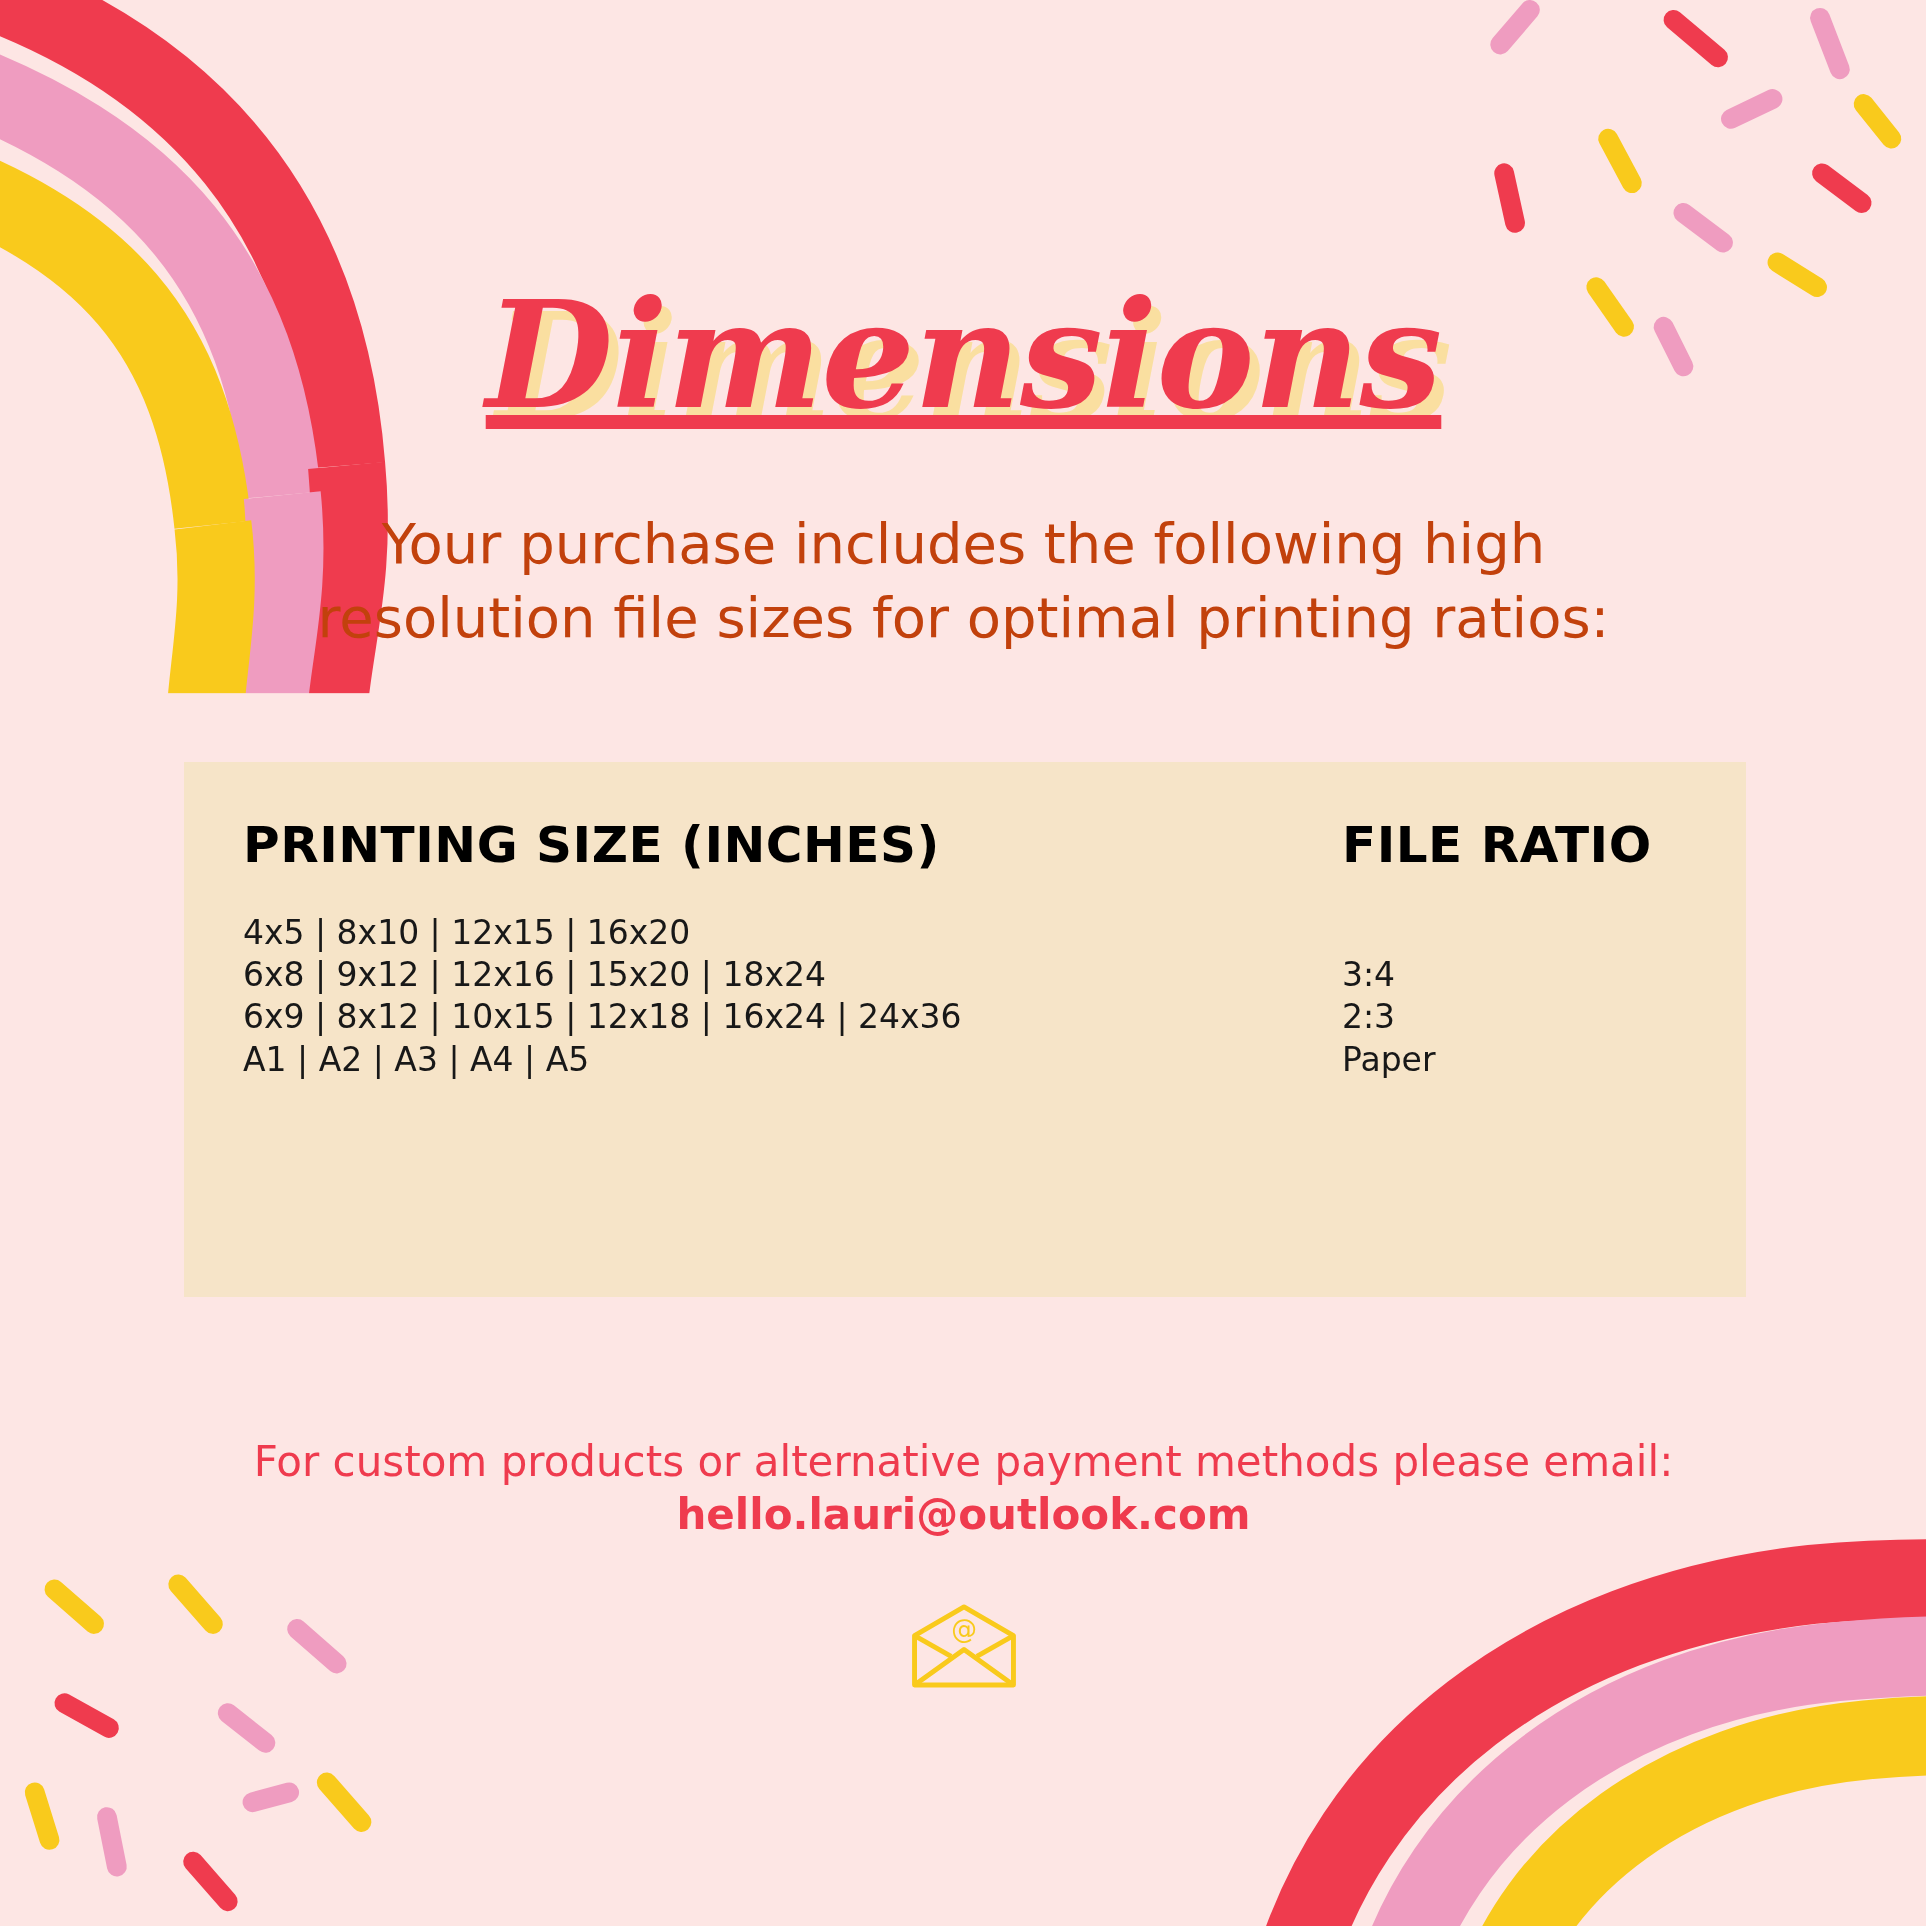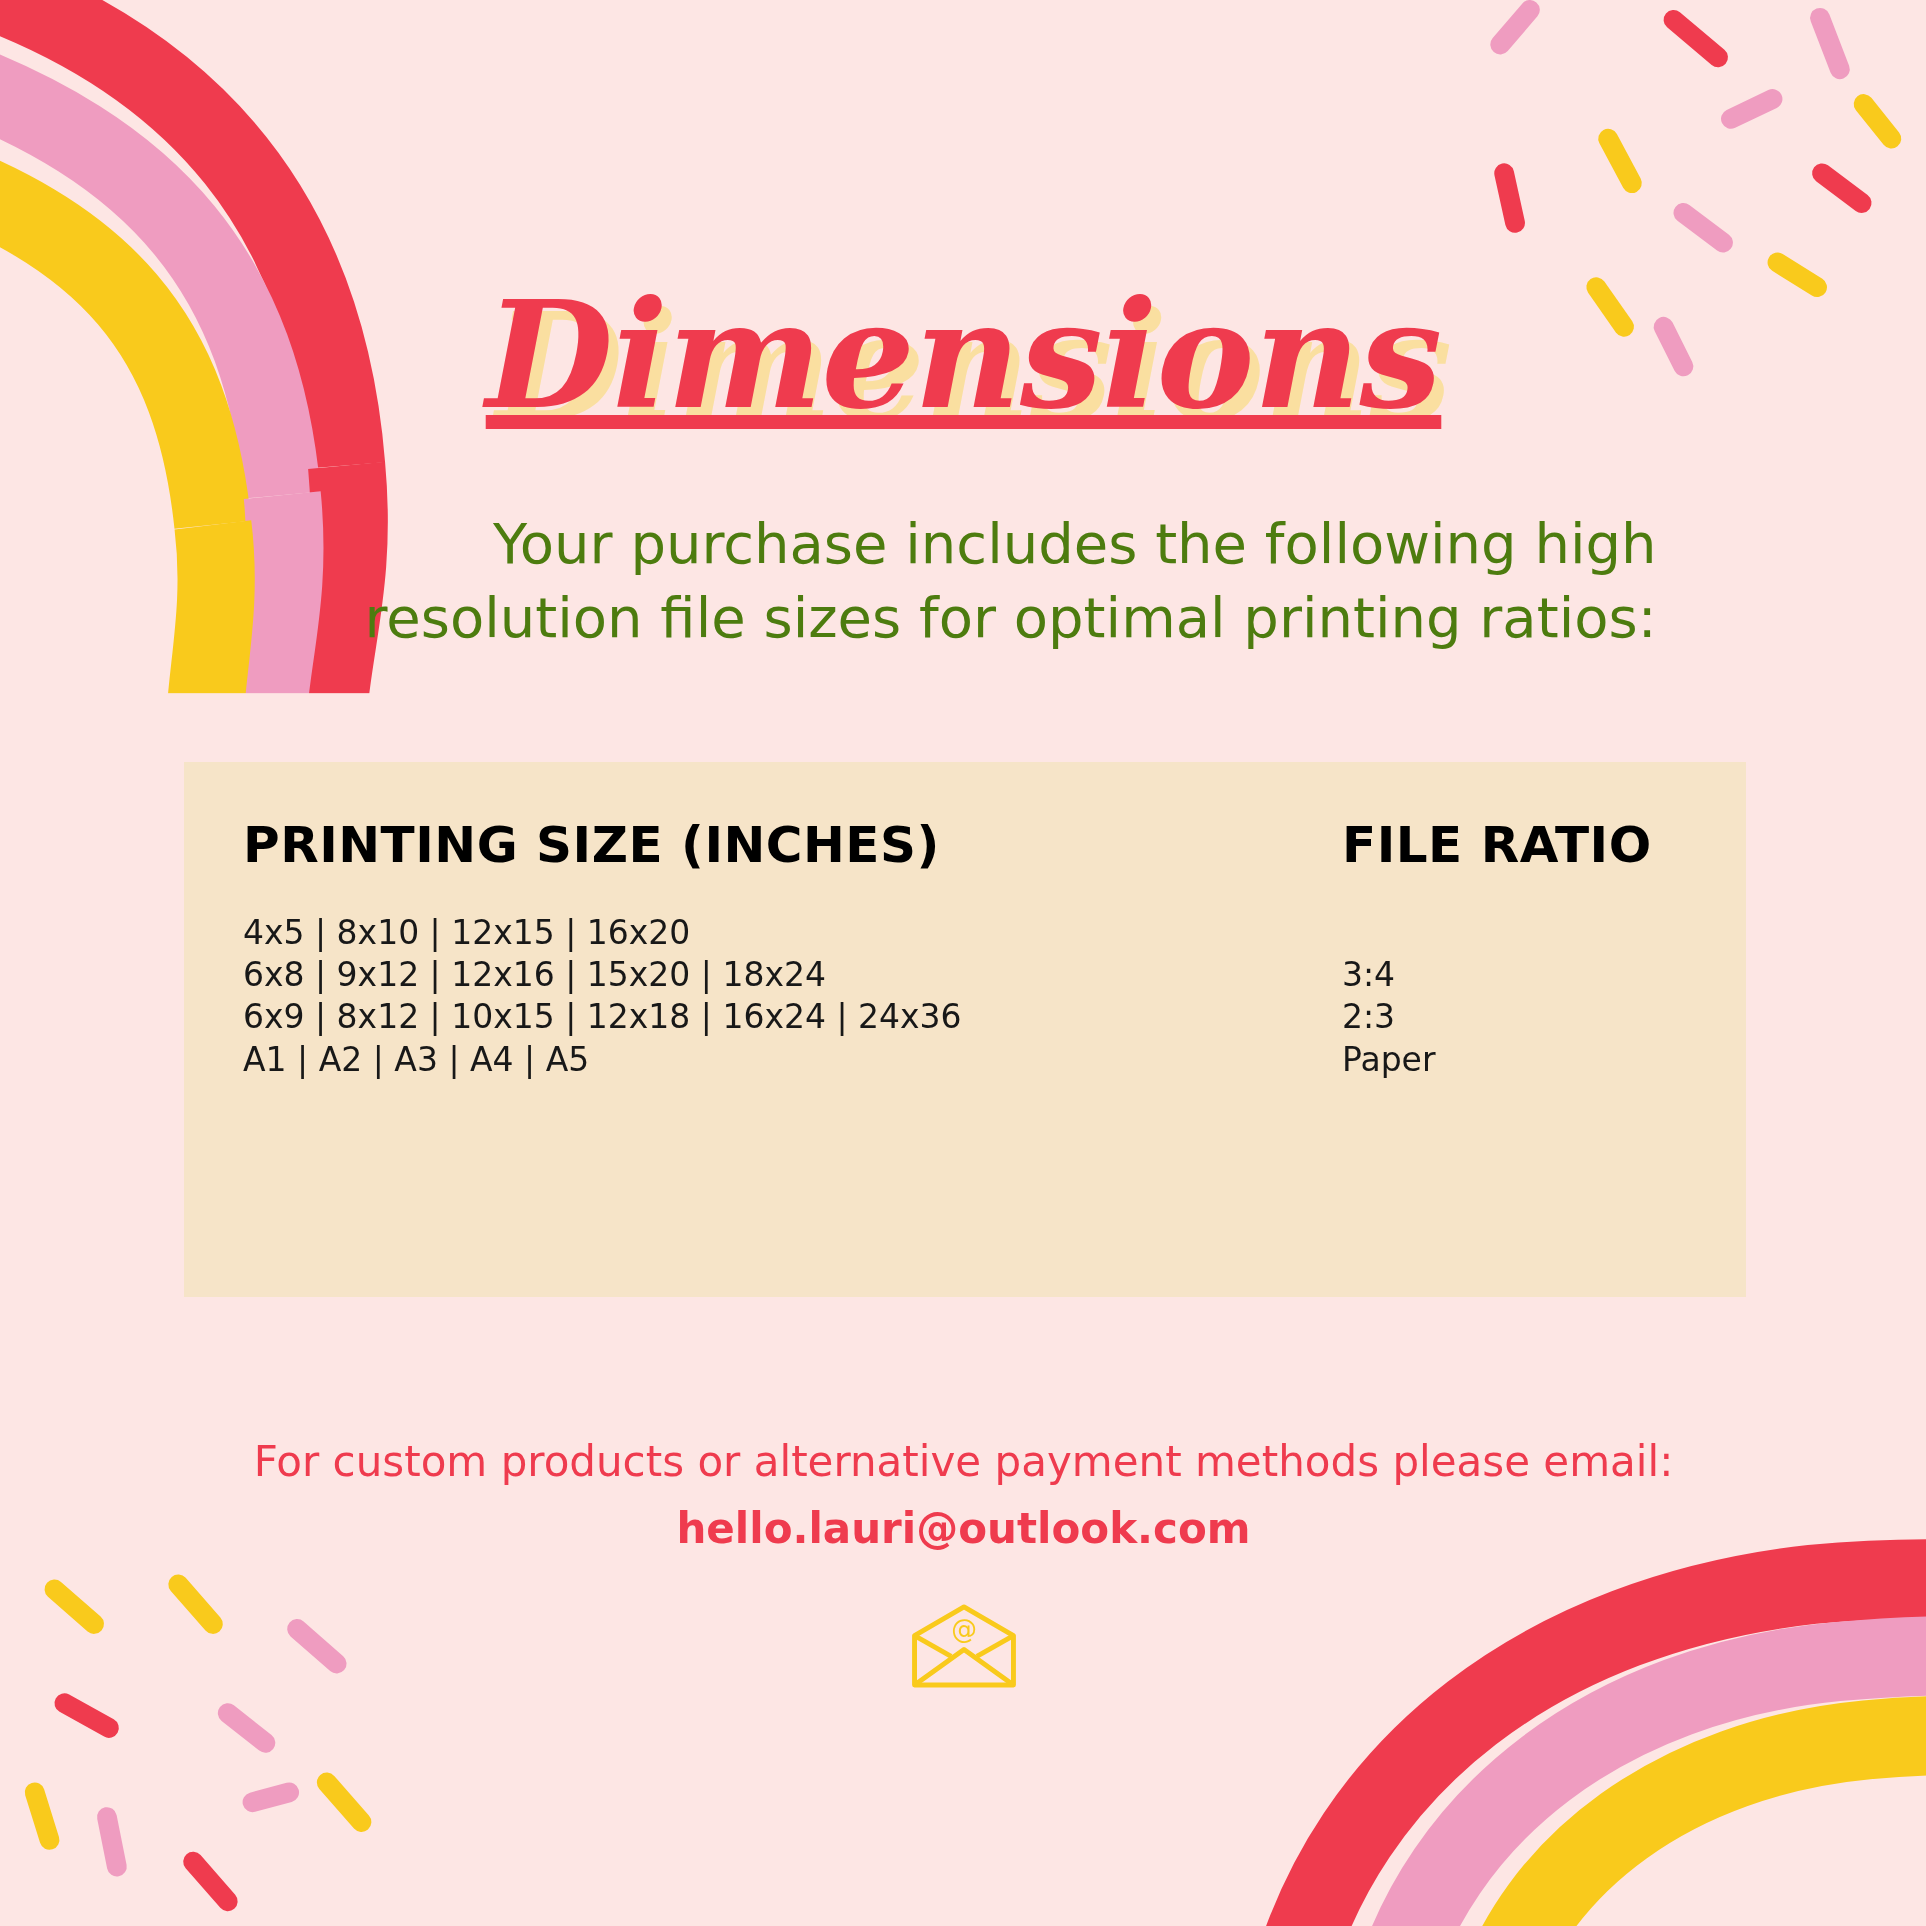--- a/index.html
+++ b/index.html
@@ -64,22 +64,22 @@
     z-index: 1;
   }
 
   
   .intro {
     position: absolute;
     top: 507px;
     left: 50%;
     transform: translateX(-50%);
     width: 1386px;
-    text-align: right;
-    color: #4d7c0f;
+    text-align: center;
+    color: #c2410c;
     font-size: 56px;
     line-height: 1.33;
     font-family: "DejaVu Sans", sans-serif;
     font-weight: 400;
   }
 
   
   .panel {
     position: absolute;
     left: 184px;
@@ -138,21 +138,21 @@
   }
   .footer-line {
     font-size: 42px;
     line-height: 1.3;
     font-weight: 400;
     margin-top: 29px;
   }
   .footer-email {
     font-size: 42px;
     font-weight: bold;
-    margin-top: 14px;
+    margin-top: 0;
   }
 
   .envelope {
     position: absolute;
     top: 1602px;
     left: 50%;
     transform: translateX(-50%);
     width: 119px;
     height: 89px;
   }

